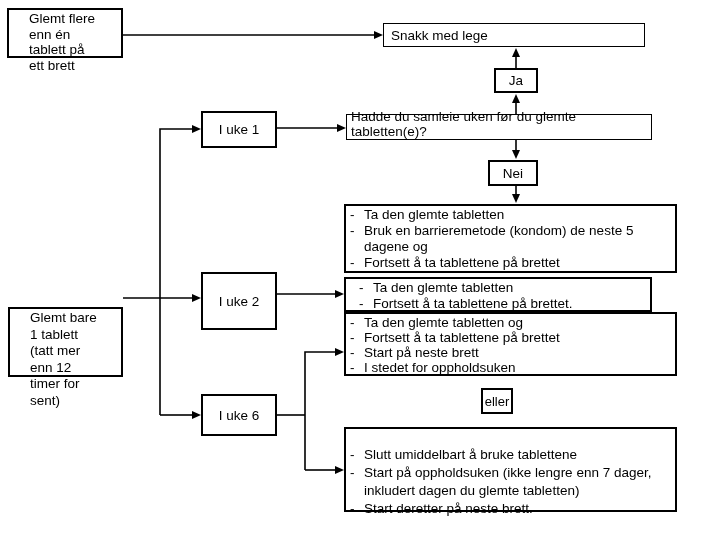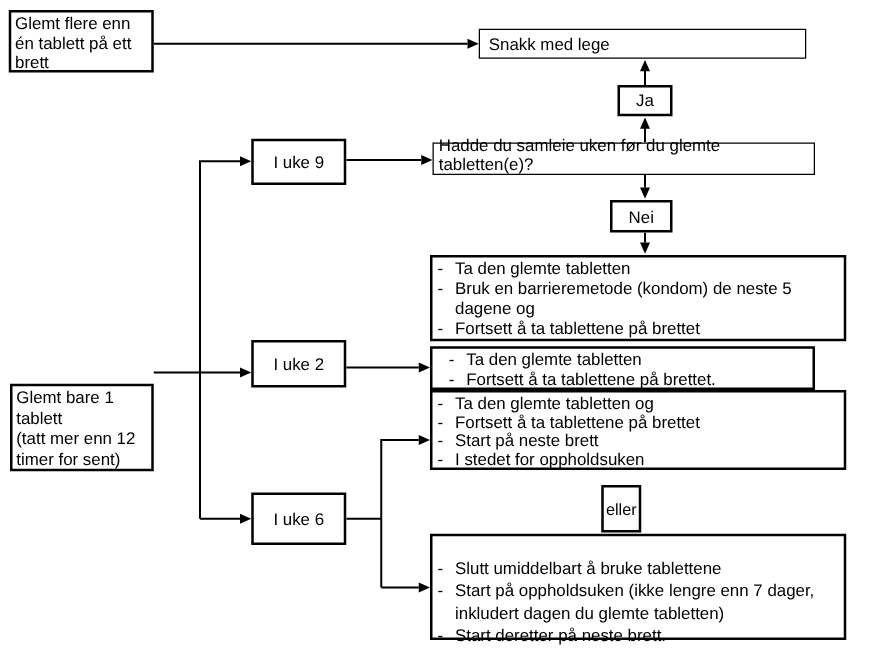--- a/index.html
+++ b/index.html
@@ -8,43 +8,43 @@
     position:relative; width:703px; height:535px; background:#ffffff;
     font-family:"Liberation Sans", sans-serif; color:#000000; overflow:hidden;
   }
   .box {
     position:absolute; box-sizing:border-box; background:#ffffff;
     border:2px solid #000000; font-size:13.5px; color:#000000;
   }
   .thin { border-width:1.5px; }
   .center { display:flex; align-items:center; justify-content:center; }
   .vcenter { display:flex; align-items:center; }
-  .txtblock { line-height:15.5px; padding:1px 3px; }
+  .txtblock { line-height:15.5px; padding:1px 20px; }
   .list { padding:1px 10px 0 4px; }
   .list.indent { padding-left:13px; }
   .li { display:flex; }
   .li::before { content:"-"; flex:0 0 14px; }
   .li .t { flex:1 1 auto; }
   #forgot-many { left:7px;  top:8px;   width:116px; height:50px; line-height:15.5px; }
   #snakk       { left:383px; top:23px;  width:262px; height:24px; padding-left:7px; }
   #ja          { left:494px; top:68px;  width:44px;  height:25px; }
   #uke1        { left:201px; top:111px; width:76px;  height:37px; }
   #question    { left:346px; top:114px; width:306px; height:26px; padding-left:4px;align-items:flex-end; }
   #nei         { left:488px; top:160px; width:50px;  height:26px; }
   #box1        { left:344px; top:204px; width:333px; height:69px; }
   #box1 .li    { line-height:16px; }
   #box2        { left:344px; top:277px; width:308px; height:35px; }
   #box2 .li    { line-height:15.5px; }
   #box3        { left:344px; top:312px; width:333px; height:64px; }
   #box3 .li    { line-height:15px; }
-  #eller       { left:481px; top:388px; width:32px;  height:38px; font-size:13px; }
+  #eller       { left:481px; top:388px; width:32px;  height:26px; font-size:13px; }
   #box4        { left:344px; top:427px; width:333px; height:85px; padding-top:16px; }
   #box4 .li    { line-height:18px; }
   #forgot-one  { left:8px;  top:263px; width:115px; height:70px; line-height:16.5px;margin-top:44px; }
-  #uke2        { left:201px; top:272px; width:76px;  height:38px; }
+  #uke2        { left:201px; top:272px; width:76px;  height:58px; }
   #uke3        { left:201px; top:394px; width:76px;  height:42px; }
   .connectors { position:absolute; left:0; top:0; pointer-events:none; }
   .blockline { display:block; }
 </style>
 </head>
 <body>
 
 <div class="canvas">
 
   <svg class="connectors" width="703" height="535" viewBox="0 0 703 535">
@@ -83,21 +83,21 @@
 
   <div class="box thin vcenter" id="snakk">
     <span>Snakk med lege</span>
   </div>
 
   <div class="box center" id="ja">
     <span>Ja</span>
   </div>
 
   <div class="box center" id="uke1">
-    <span>I uke 9</span>
+    <span>I uke 1</span>
   </div>
 
   <div class="box thin vcenter" id="question">
     <span>Hadde du samleie uken før du glemte tabletten(e)?</span>
   </div>
 
   <div class="box center" id="nei">
     <span>Nei</span>
   </div>
 

